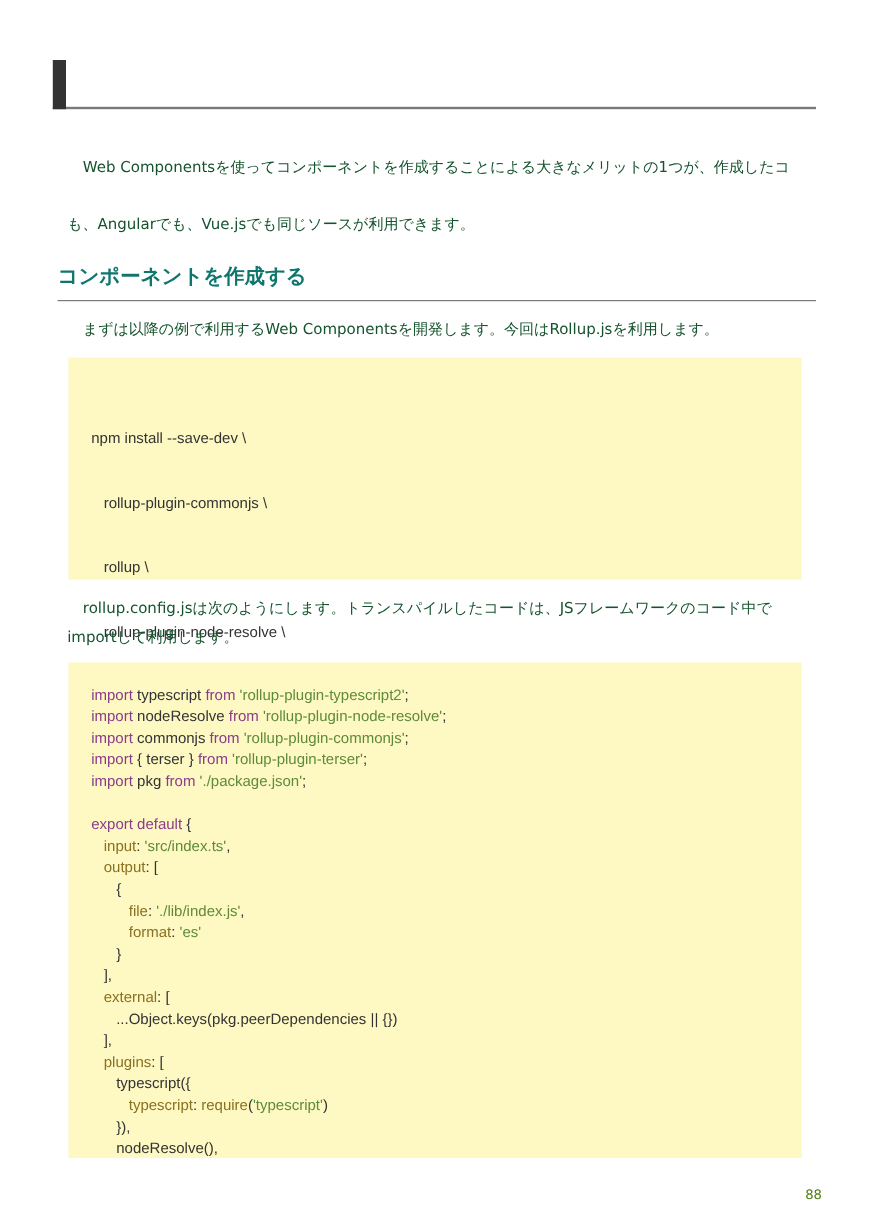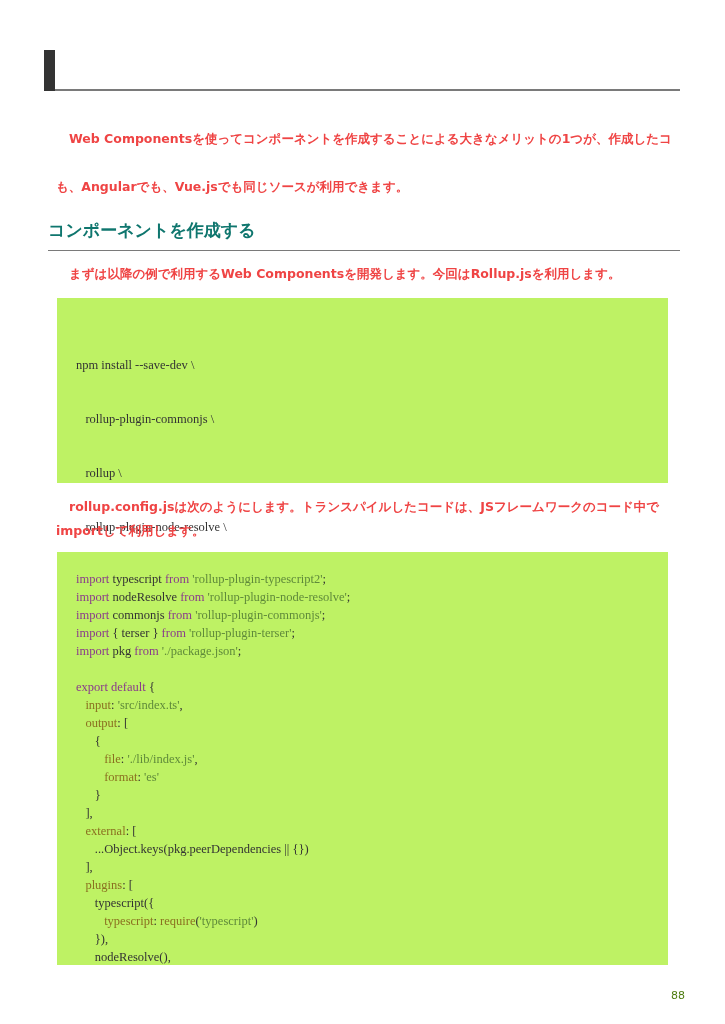--- a/index.html
+++ b/index.html
@@ -4,29 +4,29 @@
 <style>
   html, body { margin: 0; padding: 0; background: #ffffff; }
   body { width: 725px; height: 1024px; position: relative; overflow: hidden;
          font-family: "DejaVu Sans", "Liberation Sans", sans-serif; color: #333333; }
   .h1-wrap { position: absolute; left: 44px; top: 50px; width: 636px; height: 41px;
              border-bottom: 2px solid #7a7a7a; box-sizing: border-box; }
   .h1-bar { position: absolute; left: 0; top: 0; width: 11px; height: 41px; background: #333333; }
   .h1-text { position: absolute; left: 24px; top: 6px; font-size: 22px; font-weight: bold;
              color: #333333; letter-spacing: 0px; white-space: nowrap; }
   .para { position: absolute; left: 56px; width: 620px; font-size: 12.5px; line-height: 24px;
-          color: #ef4444; font-weight: bold; }
+          color: #14532d; }
   .para .indent { display: inline-block; width: 13px; }
   .h2-wrap { position: absolute; left: 48px; top: 214px; width: 632px; height: 37px;
              border-bottom: 1.5px solid #7a7a7a; box-sizing: border-box; }
   .h2-text { position: absolute; left: 0; top: 5px; font-size: 17px; font-weight: bold; color: #0f766e;
              white-space: nowrap; }
-  .code { position: absolute; left: 57px; width: 611px; background: #bef264;
+  .code { position: absolute; left: 57px; width: 611px; background: #fef9c3;
           box-sizing: border-box; padding-left: 19px; font-size: 12.5px; line-height: 18px;
-          color: #333333; white-space: pre; font-family: Liberation Serif, serif; }
+          color: #333333; white-space: pre; font-family: Liberation Sans, sans-serif; }
   .code .line { display: block; height: 18px; }
   .kw { color: #8a3c8a; }
   .str { color: #5f8a3a; }
   .prop { color: #8a7020; }
   .page-num { position: absolute; left: 671px; top: 989px; font-size: 11px; color: #4d7c0f; }
 </style>
 </head>
 <body>
 
 <div class="h1-wrap">

